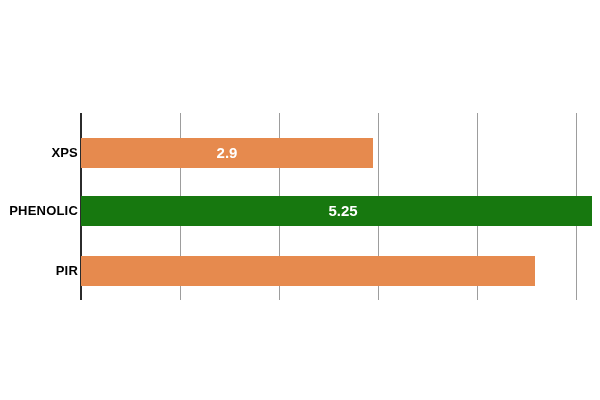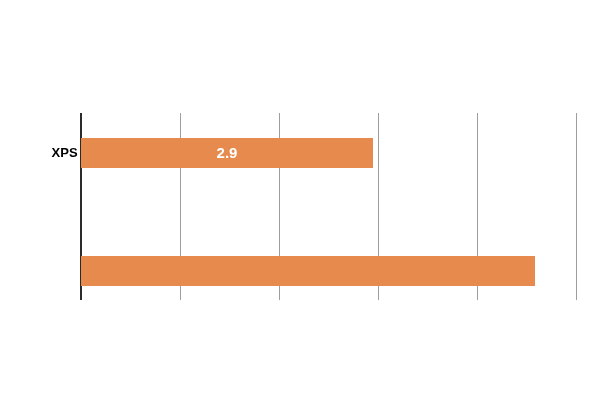--- a/index.html
+++ b/index.html
@@ -102,19 +102,29 @@
     <div class="gridline" style="left:576px;"></div>
 
     <div class="bar-row" style="top:138px;">
       <div class="cat-label-wrap">
         <div class="cat-label">XPS</div>
       </div>
       <div class="bar" style="left:81px; width:292px; background:#e68a4e;"></div>
       <div class="bar-value" style="left:197px; width:60px;">2.9</div>
     </div>
 
+    <div class="bar-row" style="top:196px;">
+      <div class="cat-label-wrap">
+        <div class="cat-label">PHENOLIC</div>
+      </div>
+      <div class="bar" style="left:81px; width:511px; background:#17780f;"></div>
+      <div class="bar-value" style="left:313px; width:60px;">5.25</div>
+    </div>
 
     <div class="bar-row" style="top:256px;">
+      <div class="cat-label-wrap">
+        <div class="cat-label">PIR</div>
+      </div>
       <div class="bar" style="left:81px; width:454px; background:#e68a4e;"></div>
     </div>
 
   </div>
 </div>
 
 </body></html>

